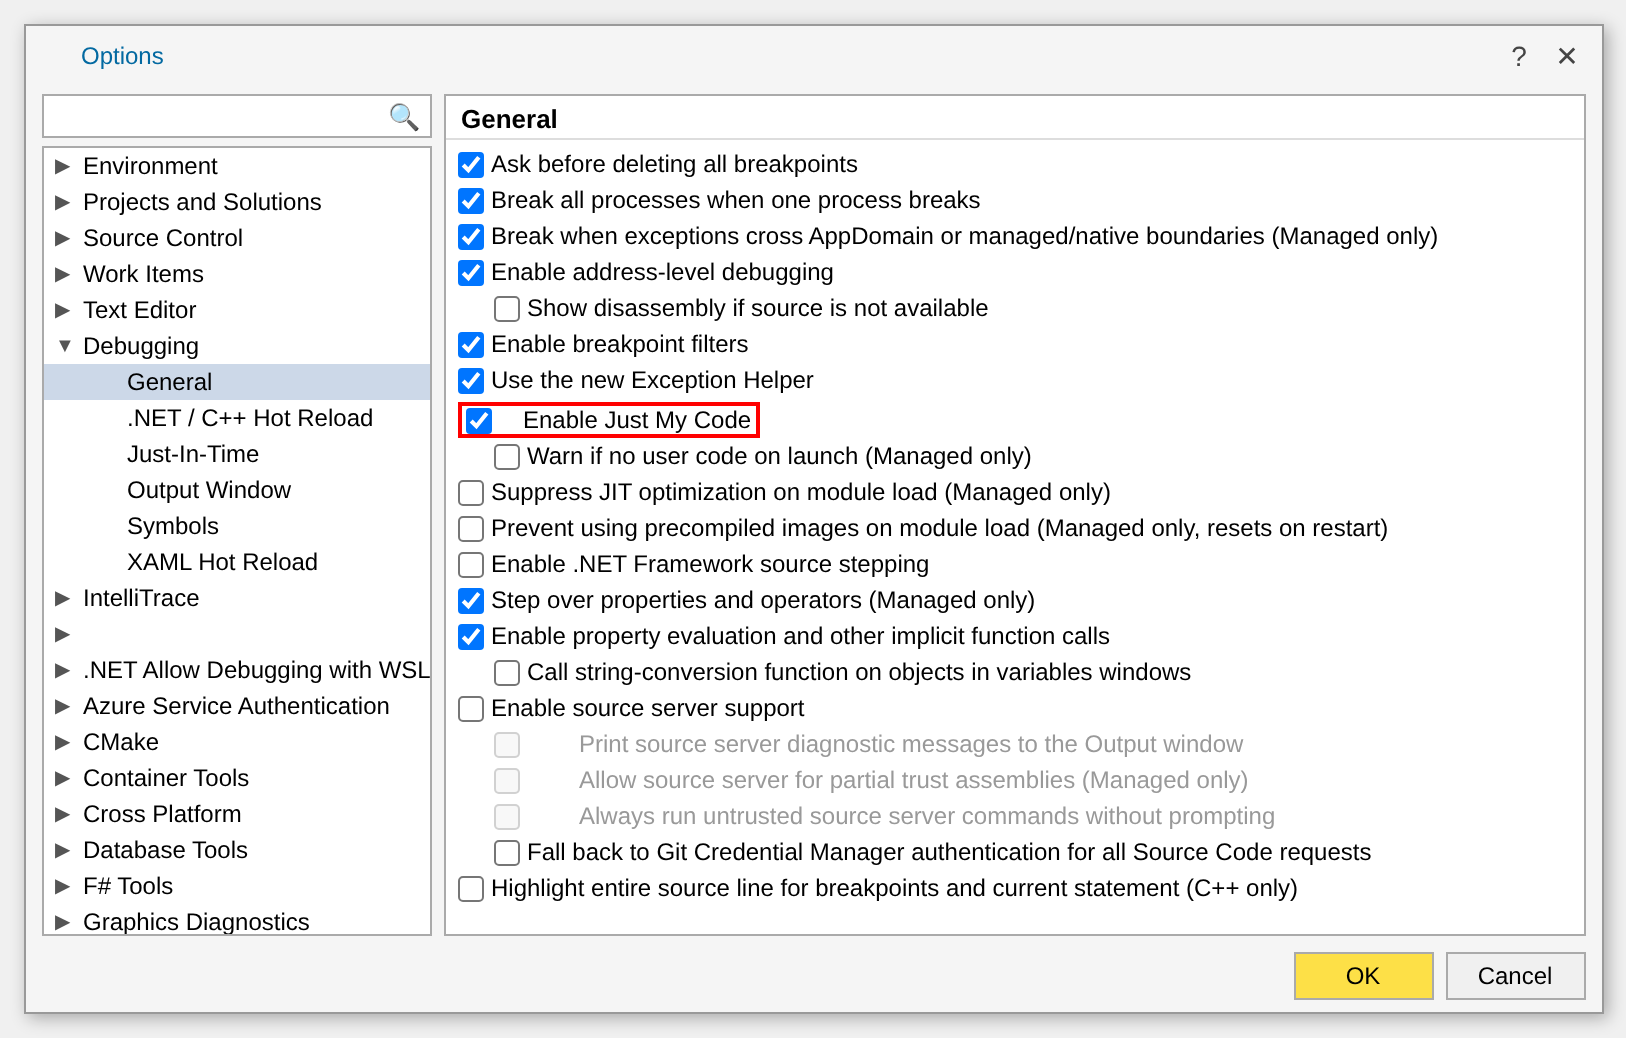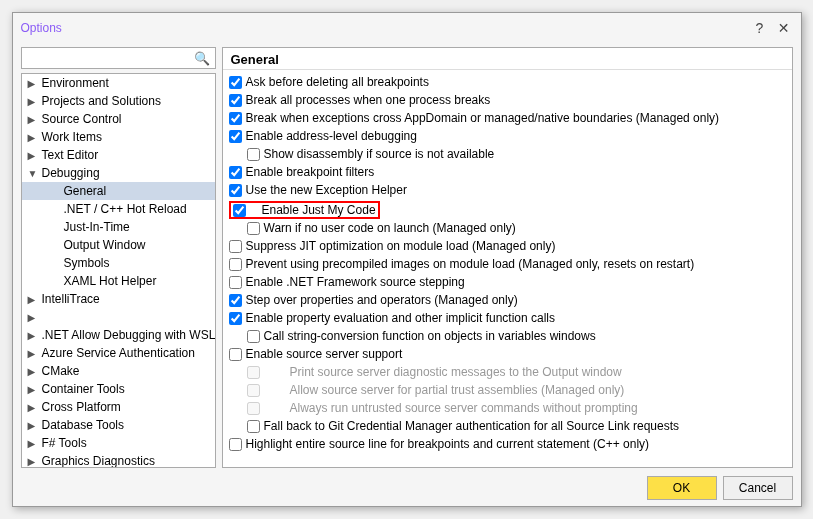--- a/index.html
+++ b/index.html
@@ -26,21 +26,22 @@
     .title-bar {
       background: #f5f5f5;
       padding: 6px 8px 4px 8px;
       display: flex;
       align-items: center;
       justify-content: space-between;
       border-bottom: none;
     }
     .title-bar-left {
       font-size: 12px;
-      color: #8b5cf6;
+      color: #0369a1;
+      margin-left: 20px;
     }
     .title-bar-right {
       display: flex;
       gap: 6px;
       align-items: center;
     }
     .title-btn {
       width: 18px;
       height: 18px;
       border: none;
@@ -259,21 +260,21 @@
         <div class="tree-item tree-child">
           <span class="tree-chevron"></span>
           <span class="tree-label">Output Window</span>
         </div>
         <div class="tree-item tree-child">
           <span class="tree-chevron"></span>
           <span class="tree-label">Symbols</span>
         </div>
         <div class="tree-item tree-child">
           <span class="tree-chevron"></span>
-          <span class="tree-label">XAML Hot Helper</span>
+          <span class="tree-label">XAML Hot Reload</span>
         </div>
 
         <div class="tree-item">
           <span class="tree-chevron">▶</span>
           <span class="tree-label">IntelliTrace</span>
         </div>
 
         <div class="tree-item">
           <span class="tree-chevron">▶</span>
         </div>
@@ -455,21 +456,21 @@
           <label class="disabled">
             <input type="checkbox" disabled="" style="">
             <span>Always run untrusted source server commands without prompting</span>
           </label>
         </div>
 
 
         <div class="option-row indent1">
           <label>
             <input type="checkbox" style="">
-            <span>Fall back to Git Credential Manager authentication for all Source Link requests</span>
+            <span>Fall back to Git Credential Manager authentication for all Source Code requests</span>
           </label>
         </div>
 
         <div class="option-row">
           <label>
             <input type="checkbox" style="">
             <span>Highlight entire source line for breakpoints and current statement (C++ only)</span>
           </label>
         </div>
 

